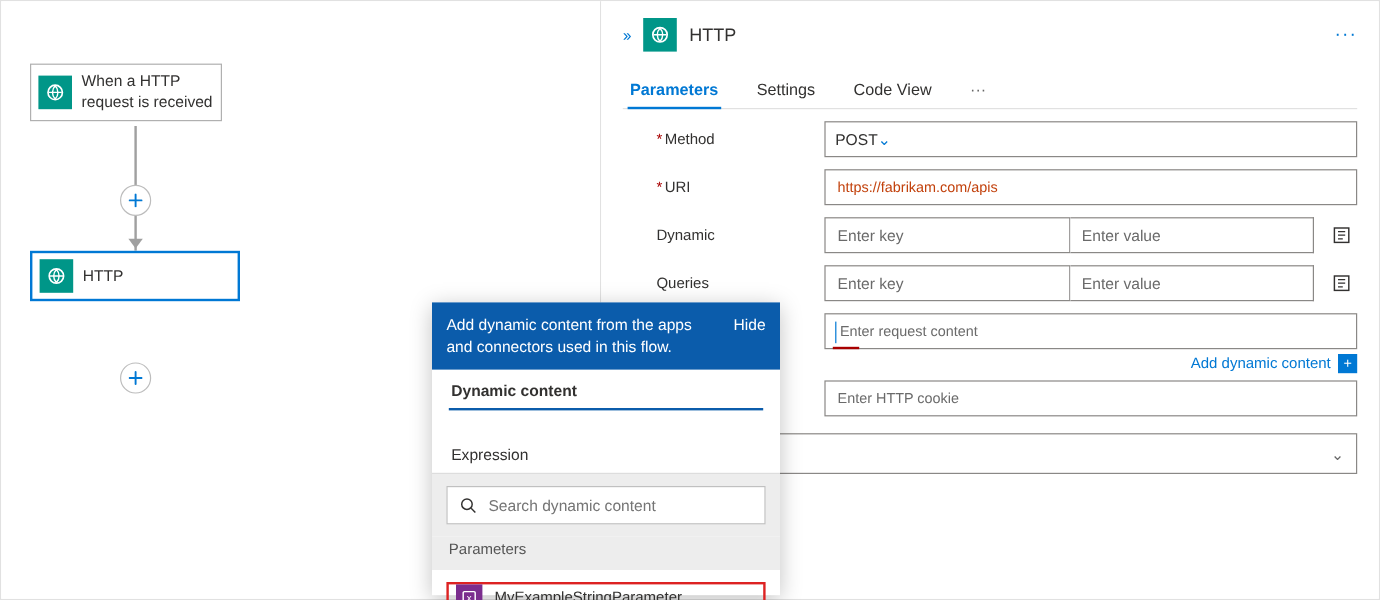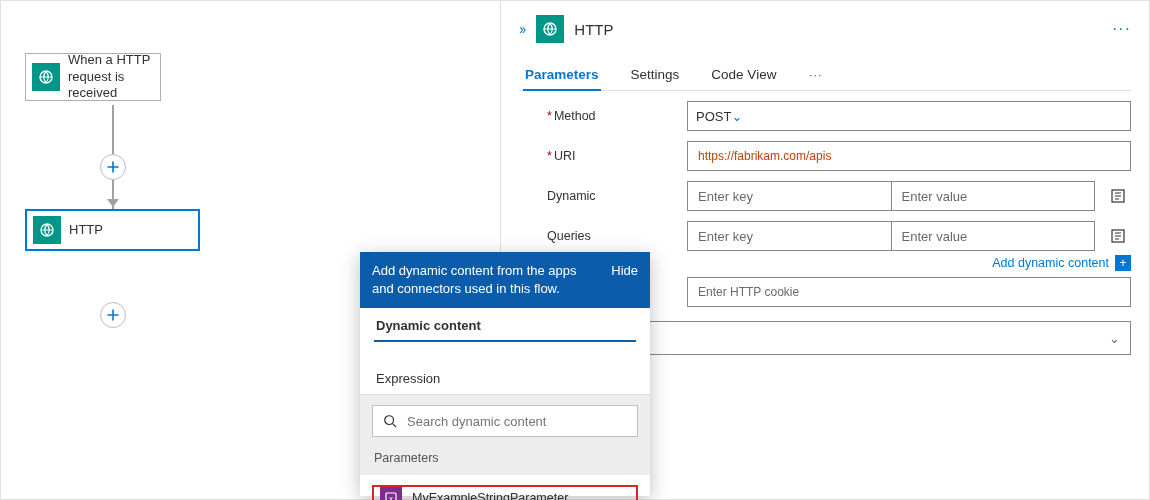--- a/index.html
+++ b/index.html
@@ -32,21 +32,21 @@
     font-size: 13px;
     color: #323130;
   }
   .node .icon-box {
     width: 28px; height: 28px;
     flex: 0 0 28px;
     display: flex; align-items: center; justify-content: center;
     margin: 5px 8px 5px 6px;
   }
   .node .node-label { line-height: 1.3; }
-  .node1 { left: 24px; top: 52px; width: 136px; height: 48px; }
+  .node1 { left: 24px; top: 52px; width: 160px; height: 48px; }
   .node2 { left: 24px; top: 208px; width: 175px; height: 42px; border: 2px solid #0078d4; }
   .icon-teal {
     background: #009688;
     width: 28px; height: 28px;
     display: flex; align-items: center; justify-content: center;
   }
   .svg-icon { display:block; }
   
   .plus-btn {
     position: absolute;
@@ -410,20 +410,30 @@
           </div>
           <div class="kv-action">
             <svg width="16" height="16" viewBox="0 0 16 16">
                 <rect x="2" y="2" width="12" height="12" fill="none" stroke="#323130" stroke-width="1.2"></rect>
                 <path d="M5 5h6M5 8h6M5 11h4" stroke="#323130" stroke-width="1"></path>
               </svg>
           </div>
         </div>
       </div>
 
+      <div class="row body-row">
+        <div class="label"></div>
+        <div class="field">
+          <div class="text-input">
+            <span class="body-cursor"></span>
+            <input style="padding-left: 4px;" placeholder="Enter request content">
+            <span class="body-underline"></span>
+          </div>
+        </div>
+      </div>
 
       <div class="add-dyn">
         <span>Add dynamic content</span>
         <span class="plus-sq">+</span>
       </div>
 
       <div class="row" style="margin-top:6px;">
         <div class="label"></div>
         <div class="field">
           <div class="text-input">

